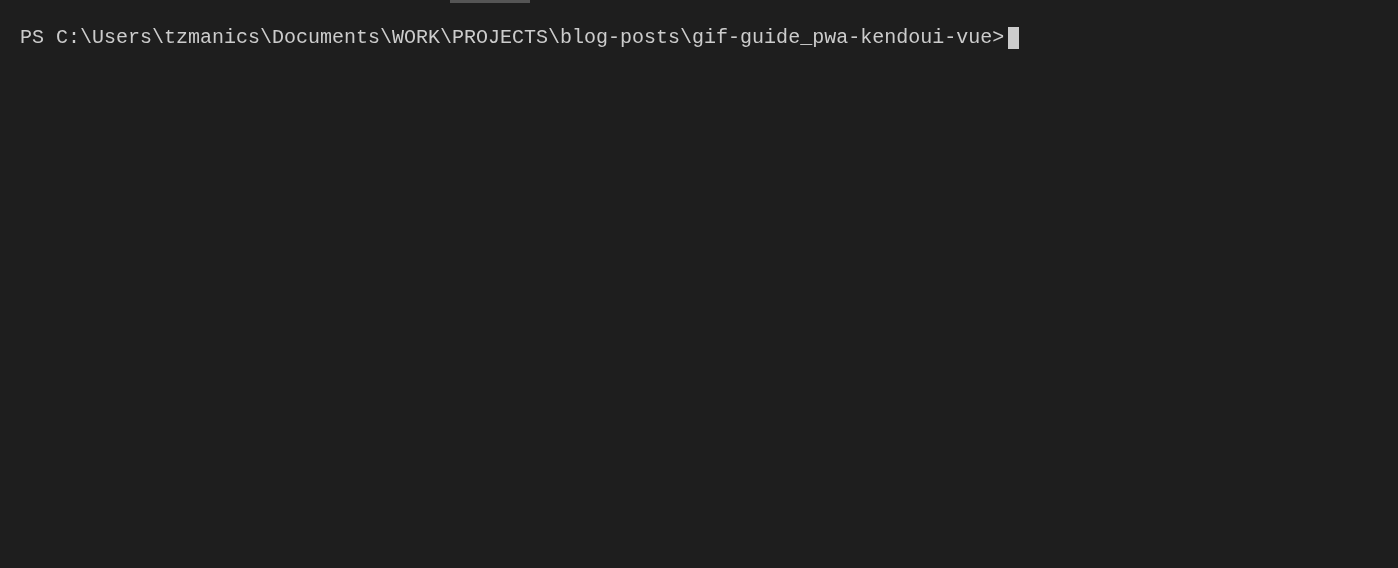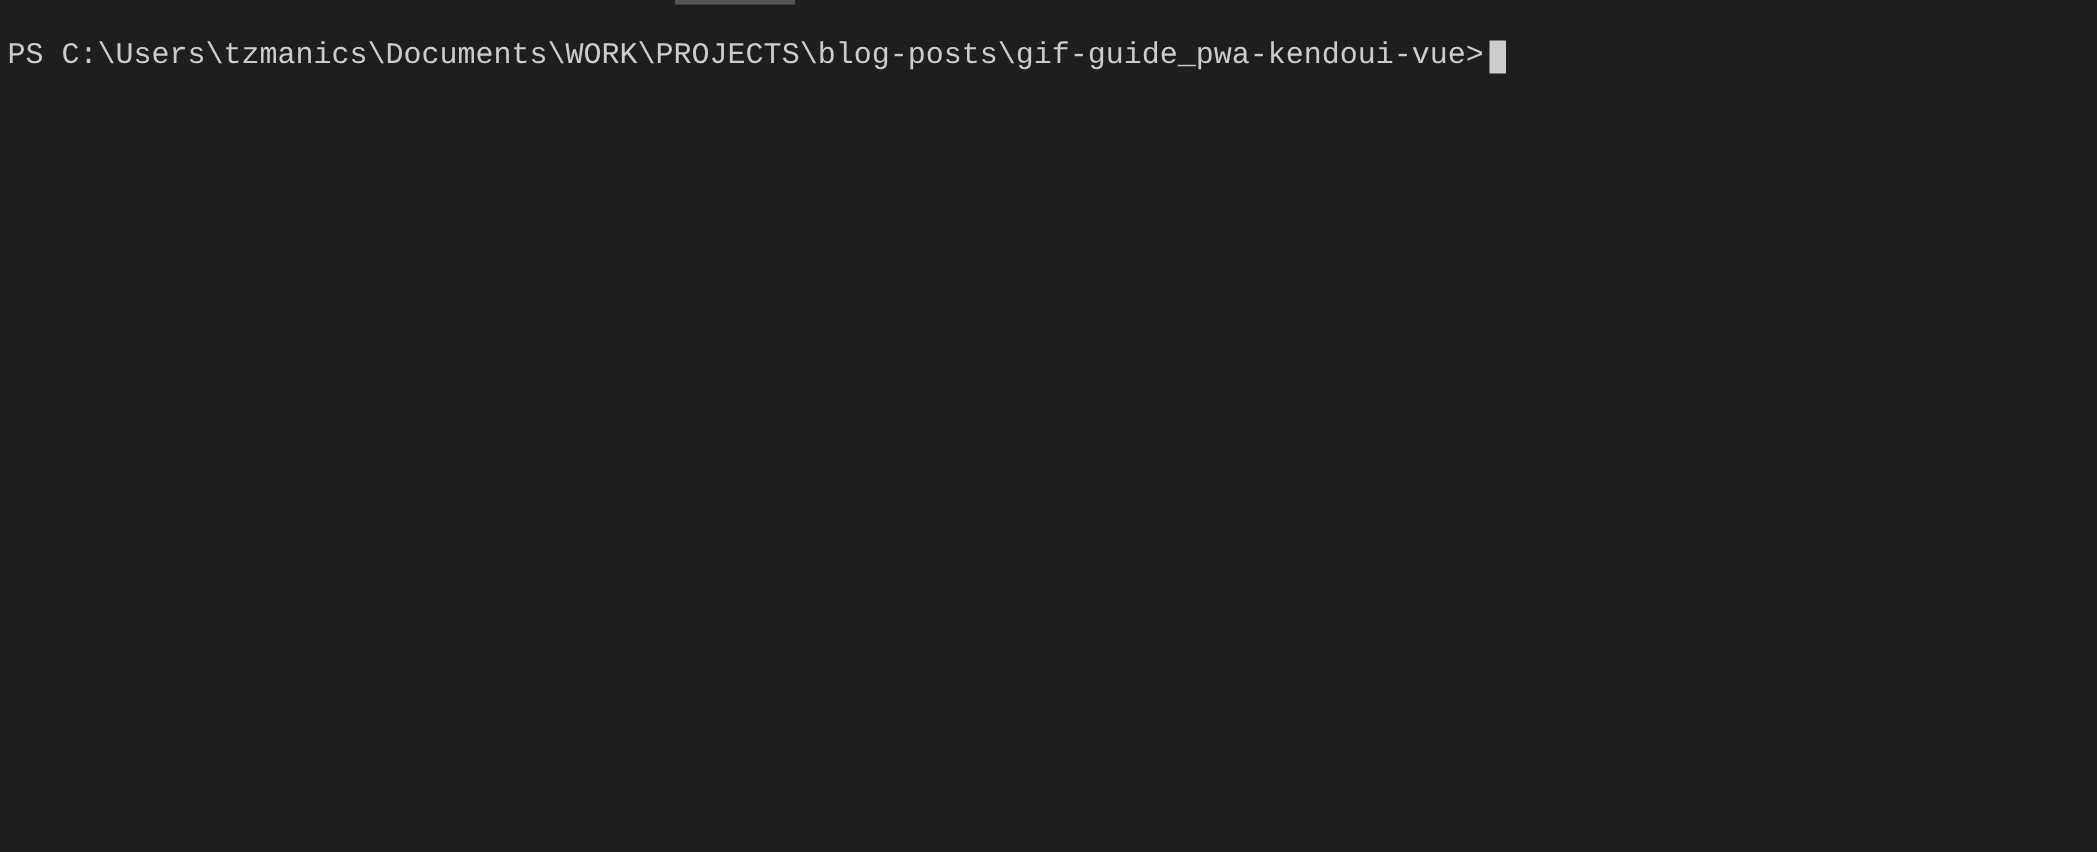--- a/index.html
+++ b/index.html
@@ -12,21 +12,21 @@
       height: 568px;
       background-color: #1e1e1e;
       font-family: "Consolas", "Courier New", monospace;
       font-size: 20px;
       color: #cccccc;
       overflow: hidden;
     }
     .terminal {
       width: 100%;
       height: 100%;
-      padding: 24px 5px;
+      padding: 24px 20px;
       position: relative;
     }
     .tab-indicator {
       position: absolute;
       top: 0;
       left: 450px;
       width: 80px;
       height: 3px;
       background-color: #555555;
     }

